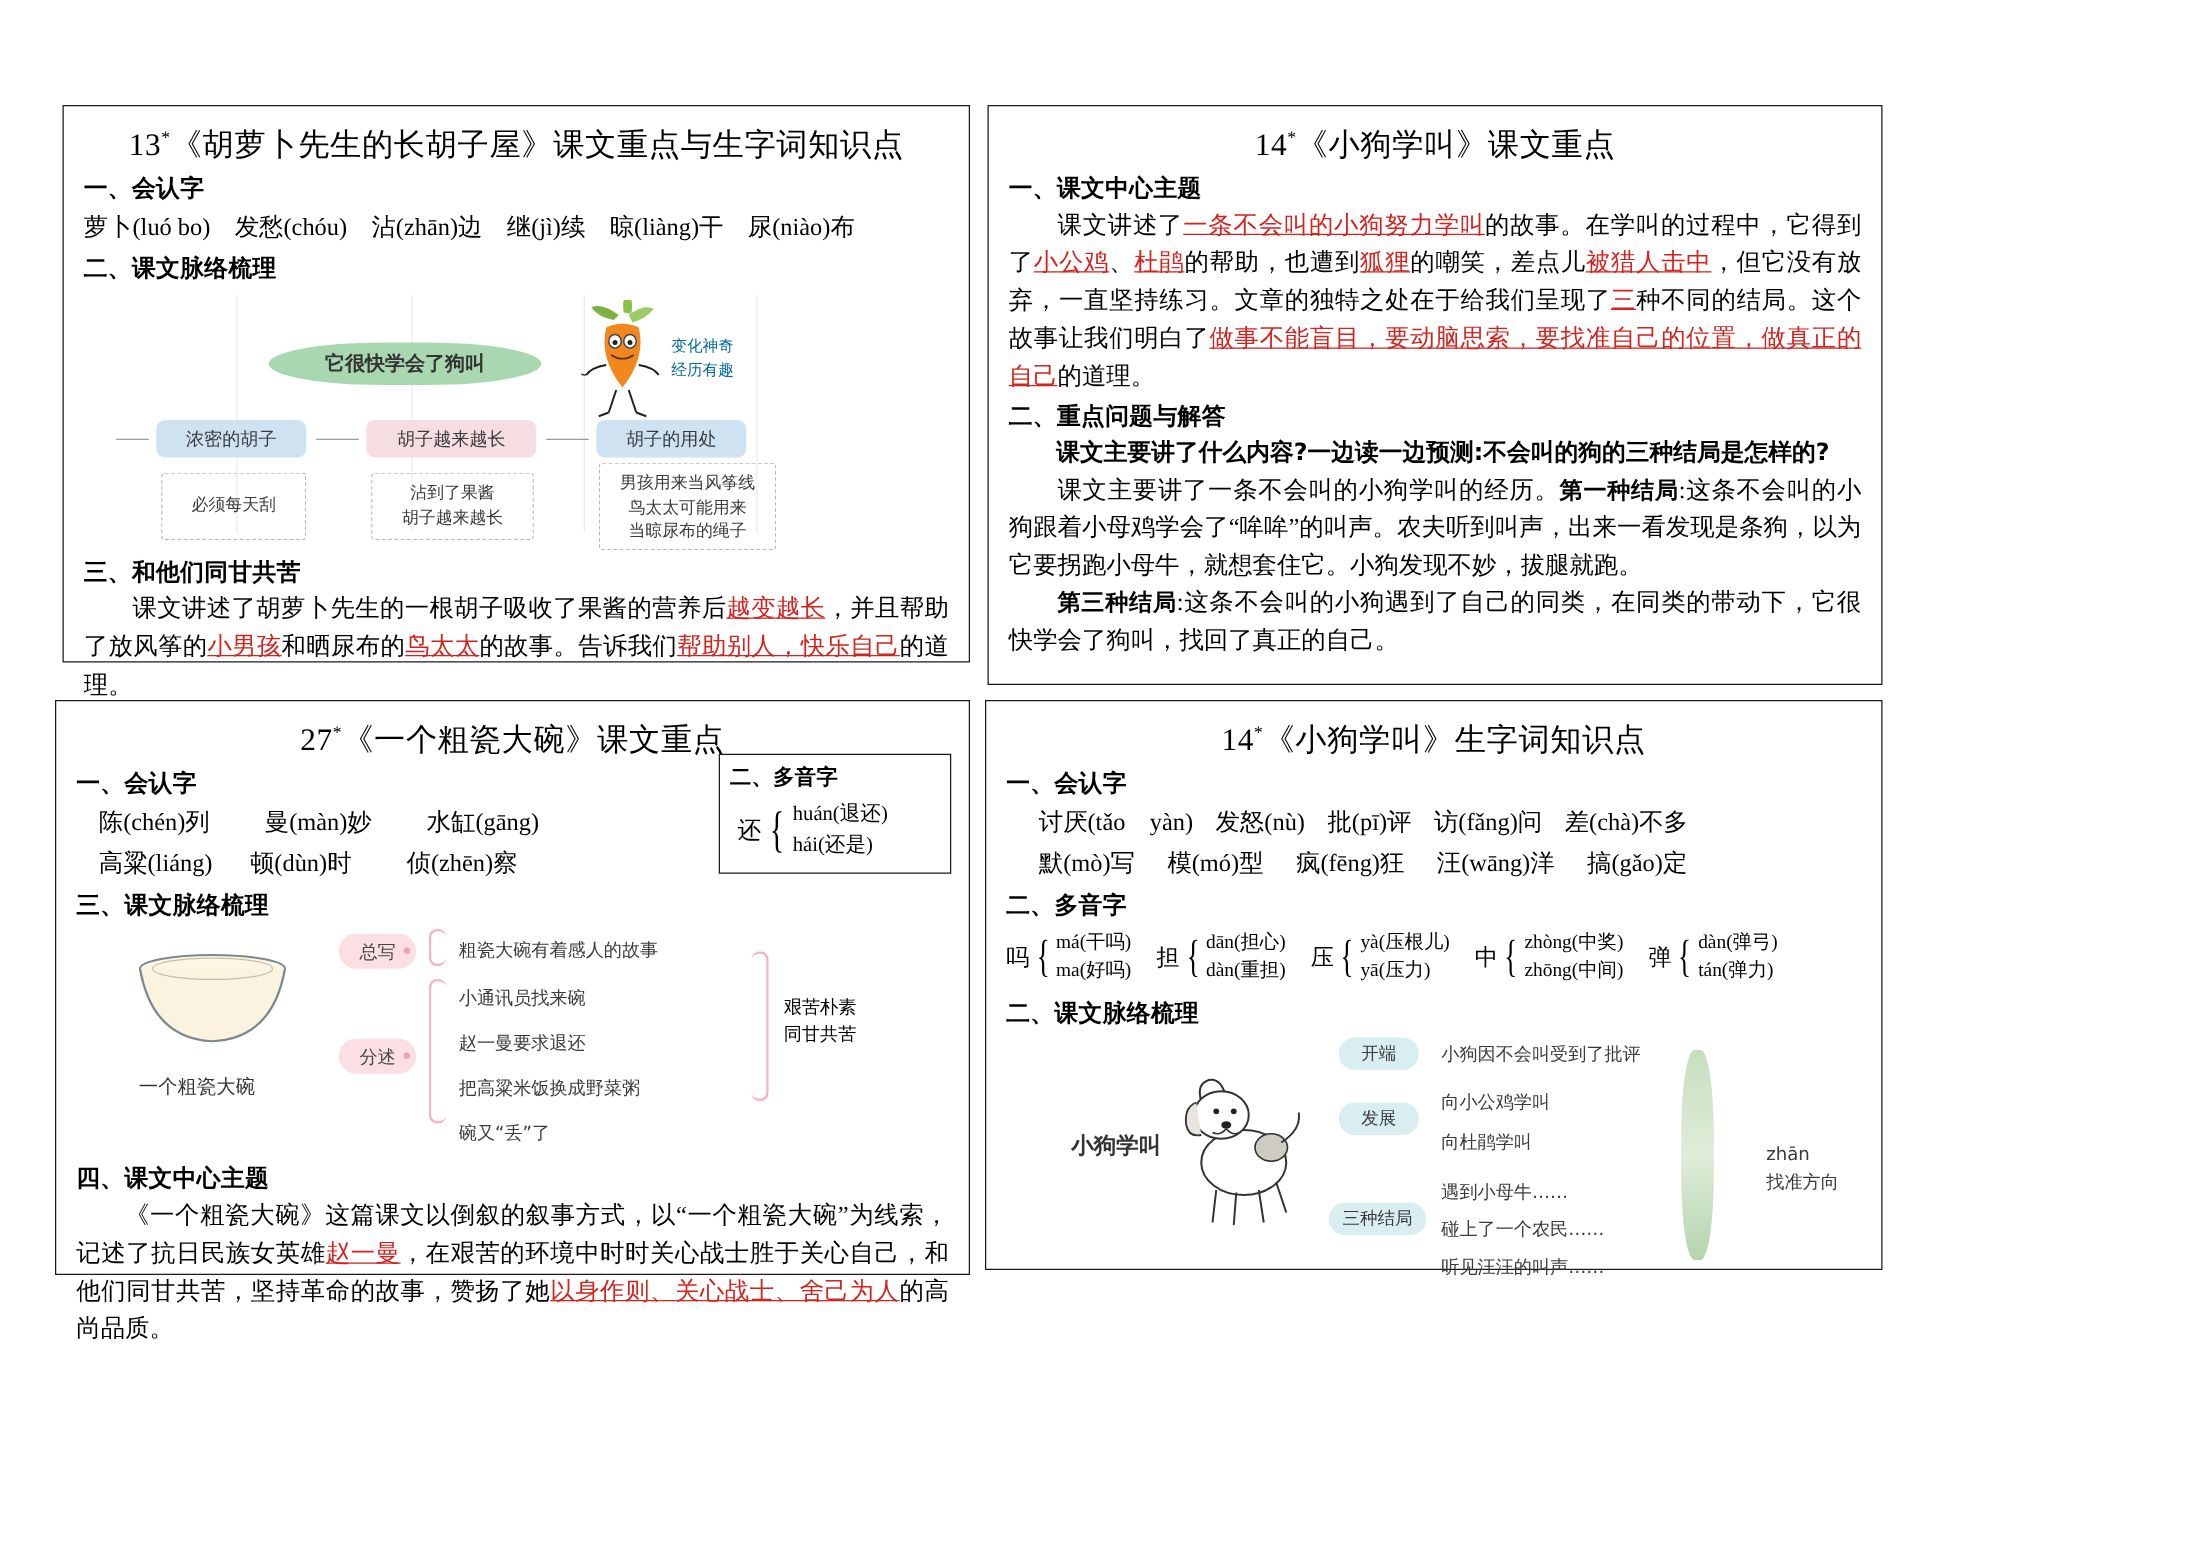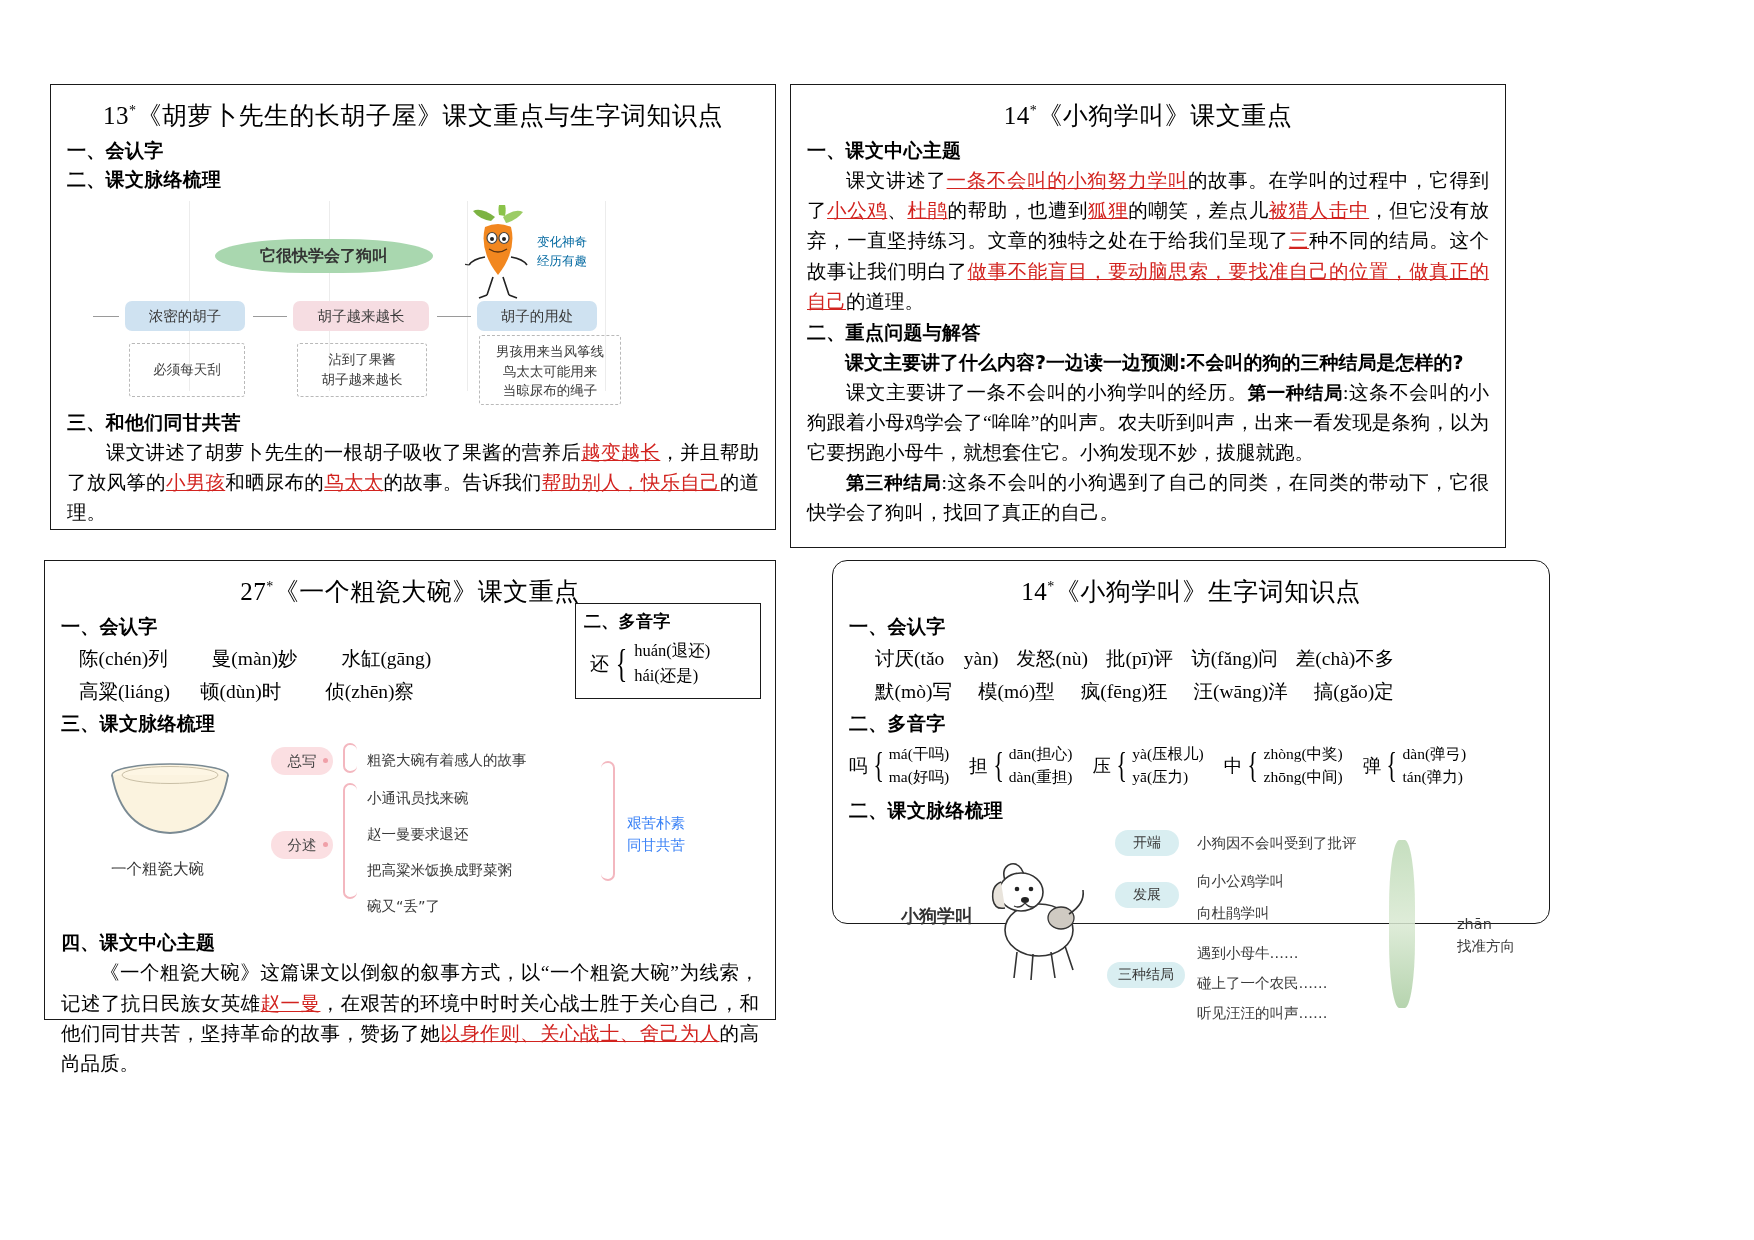--- a/index.html
+++ b/index.html
@@ -15,21 +15,21 @@
 
   .panel {
     position: absolute;
     border: 1.6px solid #1a1a1a;
     background: #fff;
     padding: 10px 16px 12px 16px;
   }
   #panel-1 { left: 50px;  top: 84px;  width: 726px; height: 446px; }
   #panel-2 { left: 790px; top: 84px;  width: 716px; height: 464px; }
   #panel-3 { left: 44px;  top: 560px; width: 732px; height: 460px; }
-  #panel-4 { left: 832px; top: 560px; width: 718px; height: 364px; border-radius: 15px; }
+  #panel-4 { left: 788px; top: 560px; width: 718px; height: 456px; }
 
   .panel-title {
     text-align: center;
     font-size: 25px;
     font-weight: 400;
     letter-spacing: .5px;
     margin: 4px 0 6px 0;
     font-family: "Liberation Serif", "DejaVu Serif", serif;
   }
   .panel-title sup { font-size: 14px; vertical-align: super; }
@@ -103,22 +103,22 @@
   .pill {
     position:absolute; width:62px; height:28px; border-radius:14px; background:#fbdfe2;
     display:flex; align-items:center; justify-content:center; font-size:14.5px; color:#444;
     font-family:"DejaVu Sans","Liberation Sans",sans-serif;
   }
   .pill .dot { width:5px;height:5px;border-radius:50%;background:#f0a0a8;position:absolute;right:5px;top:11px;}
   .m3-line { position:absolute; font-size:14.5px; color:#3a3a3a;
              font-family:"DejaVu Sans","Liberation Sans",sans-serif; white-space:nowrap; }
   .pbrace { position:absolute; border-left:2.5px solid #f3b7bf; border-radius:10px;
             border-top:2.5px solid #f3b7bf; border-bottom:2.5px solid #f3b7bf; }
-  .right-note { position:absolute; font-size:14.5px; line-height:1.5; color:#3b82f6;
-                font-family:Liberation Serif, serif;margin-top:16px; }
+  .right-note { position:absolute; font-size:14.5px; line-height:1.5; color:#000000;
+                font-family:Liberation Mono, monospace; }
 
   
   .dy-grid { display:flex; gap:20px; margin-top:6px; font-size:17px; flex-wrap:nowrap; }
   .dy-item { display:flex; align-items:center; gap:2px; }
   .dy-item .zi { font-size:18.5px; }
   .dy-item .brace { font-size:36px; }
   .dy-item .lines { font-size:15.5px; line-height:1.45; white-space:nowrap; }
 
   .dog-map { position:relative; height:190px; margin-top:4px; }
   .dog-title { position:absolute; left:52px; top:76px; font-size:18px; font-weight:600;
@@ -141,20 +141,21 @@
 <body>
 
 <div class="page">
 
   <div class="panel" id="panel-1">
     <div class="panel-title">
       <span>13</span><sup>*</sup><span>《胡萝卜先生的长胡子屋》课文重点与生字词知识点</span>
     </div>
 
     <div class="sec-head">一、会认字</div>
+    <div class="char-row">萝卜(luó bo)　发愁(chóu)　沾(zhān)边　继(jì)续　晾(liàng)干　尿(niào)布</div>
 
     <div class="sec-head">二、课文脉络梳理</div>
 
     <div class="mm1">
       <div class="colbg" style="left:122px"></div>
       <div class="colbg" style="left:262px"></div>
       <div class="colbg" style="left:400px"></div>
       <div class="colbg" style="left:538px"></div>
 
       <div class="bubble-green">它很快学会了狗叫</div>

